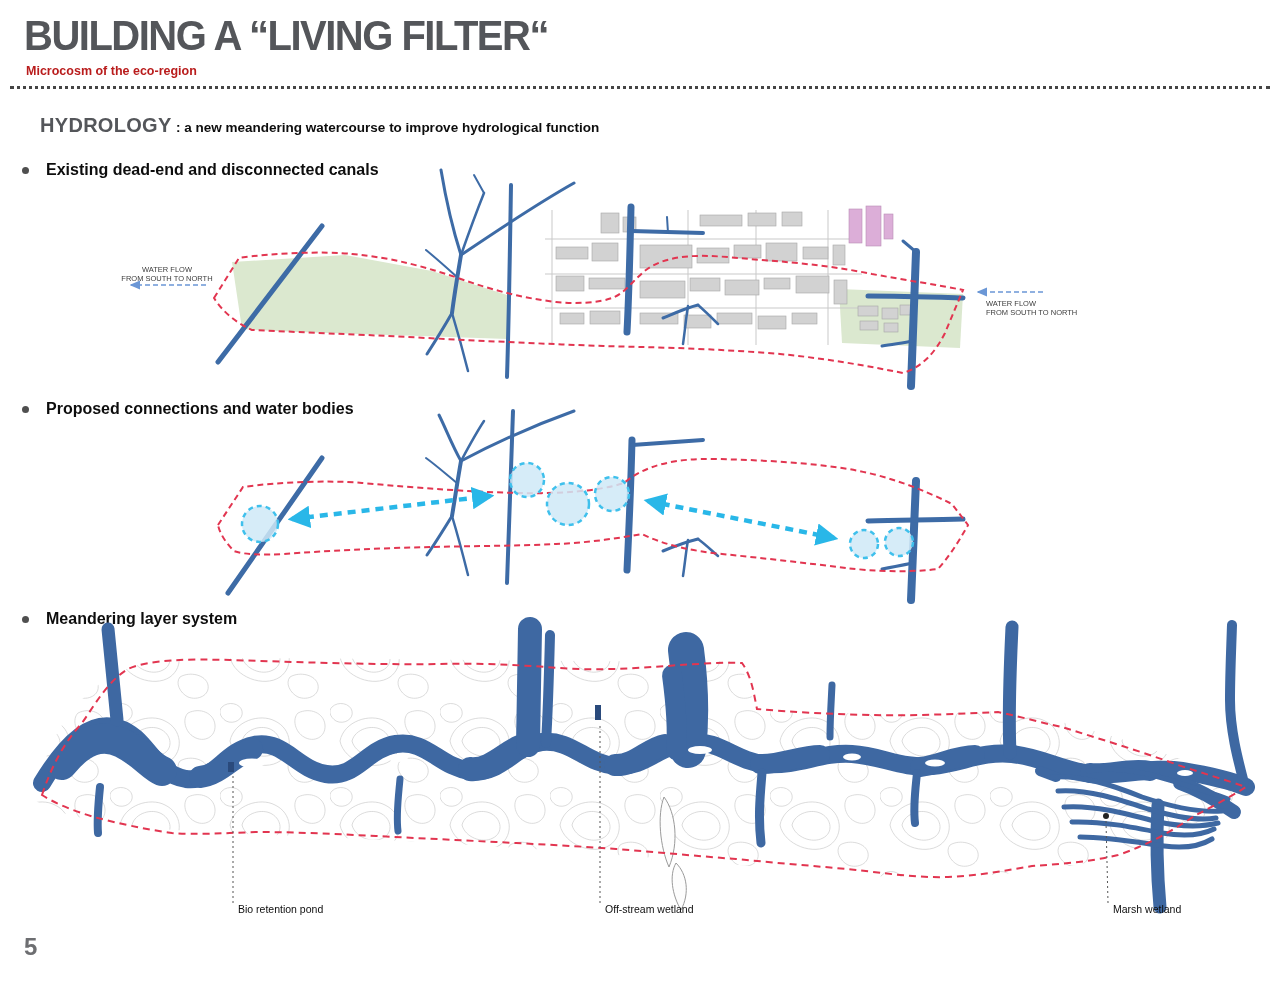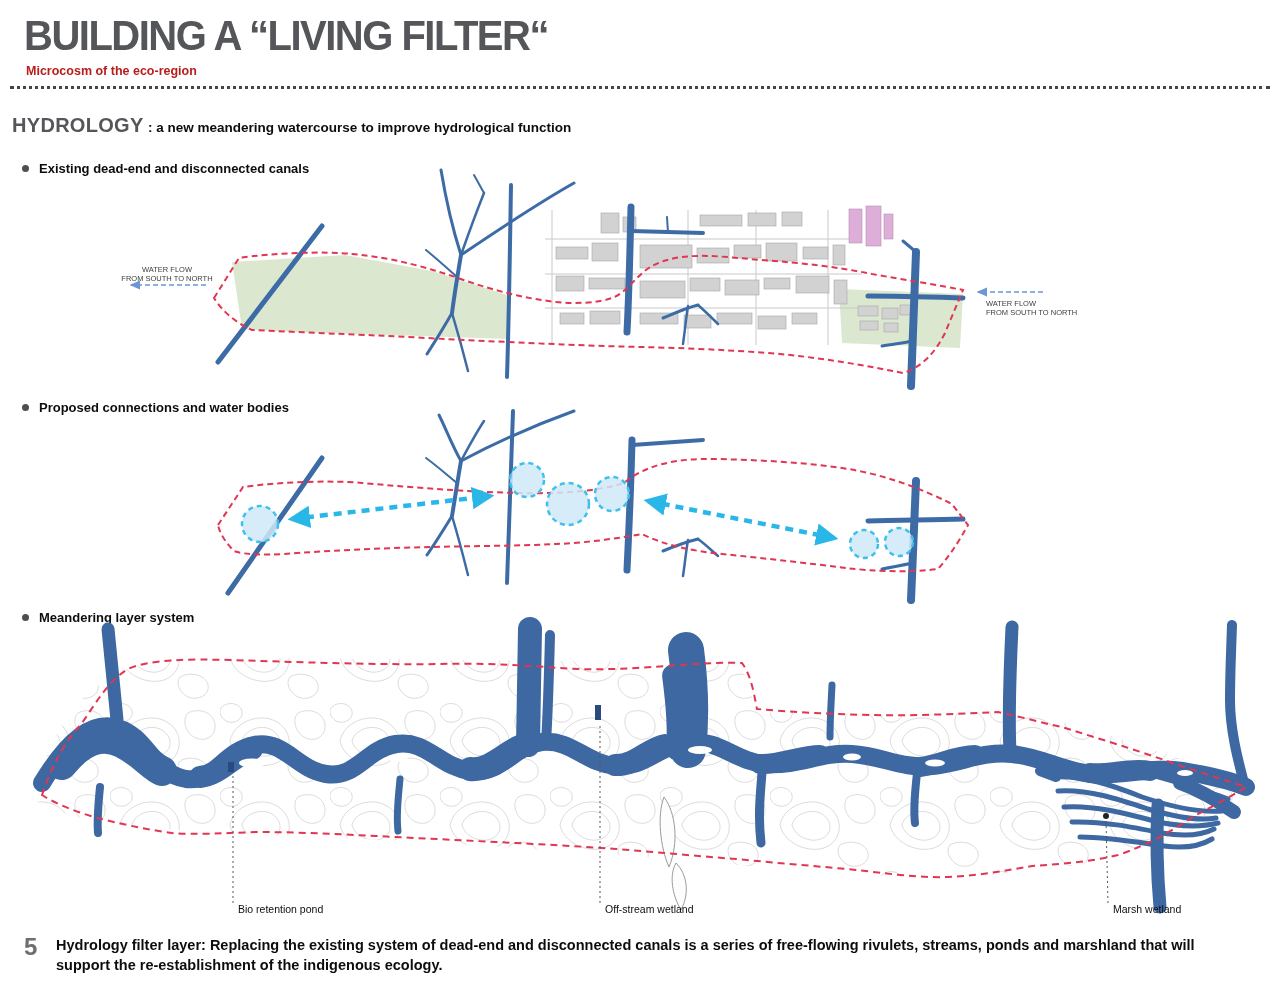--- a/index.html
+++ b/index.html
@@ -16,26 +16,26 @@
     white-space:nowrap;
   }
   .page-subtitle {
     position:absolute; left:26px; top:64px;
     font-size:12.5px; font-weight:bold; color:#b91c1c;
   }
   .dotted-rule {
     position:absolute; left:10px; right:10px; top:86px;
     border-top:3px dotted #454545; height:0;
   }
-  .section-head { position:absolute; left:12px; top:114px; white-space:nowrap; }
+  .section-head { position:absolute; left:40px; top:114px; white-space:nowrap; }
   .section-title { font-size:20px; font-weight:bold; color:#54565a; letter-spacing:.3px; }
   .section-subtitle { font-size:13.5px; font-weight:bold; color:#0d0d0d; }
   .fig-label {
-    position:absolute; left:22px; display:flex; align-items:center; gap:10px;
-    font-size:13px; font-weight:bold; color:#0d0d0d; white-space:nowrap;
+    position:absolute; left:22px; display:flex; align-items:center; gap:17px;
+    font-size:16px; font-weight:bold; color:#0d0d0d; white-space:nowrap;
   }
   .bullet { width:7px; height:7px; border-radius:50%; background:#4f4f4f; flex:0 0 auto; }
   svg.diagram { position:absolute; left:0; display:block; }
   .footer-number {
     position:absolute; left:24px; top:933px;
     font-size:24px; font-weight:bold; color:#6d6e71;
   }
   .caption {
     position:absolute; left:56px; top:935px; width:1192px;
     font-size:14.5px; font-weight:bold; color:#0d0d0d; line-height:1.38;
@@ -289,15 +289,14 @@
       <path d="M1108,288 L1106,206"></path>
     </g>
     <g font-size="10.5" fill="#0d0d0d">
       <text x="238" y="298">Bio retention pond</text>
       <text x="605" y="298">Off-stream wetland</text>
       <text x="1113" y="298">Marsh wetland</text>
     </g>
   </svg>
 
   <div class="footer-number">5</div>
-  <p class="caption">Hydrology filter layer:  Replacing the existing system of dead-end and disconnected canals is a series of free-flowing rivulets, streams, ponds and marshland that will support the re-establishment of the indigenous ecology.</p>
 
 </div>
 
 </body></html>

